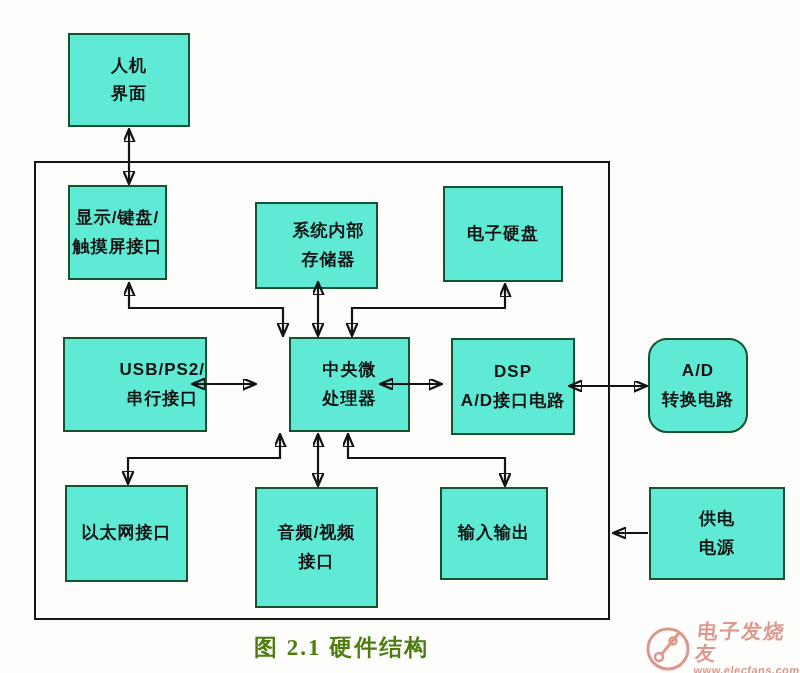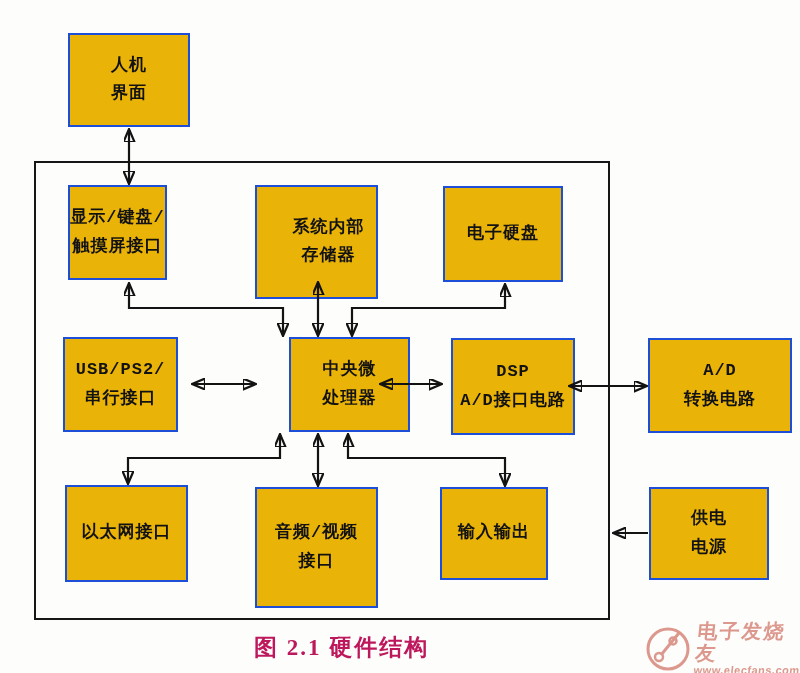--- a/index.html
+++ b/index.html
@@ -5,27 +5,26 @@
   html,body{margin:0;padding:0;background:#ffffff;}
   #page{
     position:relative;
     width:800px;height:673px;
     background:#fdfdfc;
     font-family:"Liberation Sans","DejaVu Sans",sans-serif;
     overflow:hidden;
   }
   .node{
     position:absolute;
-    border:2px solid #1d4ed8;
-    background:#eab308;
+    border:2px solid #14532d;
+    background:#5eead4;
     display:flex;align-items:center;justify-content:center;
     text-align:center;
     box-sizing:border-box;
     z-index:2;
-    font-family:Liberation Mono, monospace;
   }
   .node-label{
     white-space:pre-line;
     font-weight:700;
     font-size:17px;
     line-height:1.65;
     color:#121212;
     letter-spacing:1px;
   }
   #outer-frame{
@@ -41,21 +40,21 @@
   }
   #arrow-layer path{
     stroke:#131313;stroke-width:2.2;fill:none;
   }
   #caption{
     position:absolute;
     left:254px;top:632px;width:300px;
     font-family:"Liberation Serif","DejaVu Serif",serif;
     font-weight:700;
     font-size:23px;
-    color:#be185d;
+    color:#4d7c0f;
     letter-spacing:2px;
   }
   #watermark{
     position:absolute;
     left:644px;top:620px;
     display:flex;align-items:center;gap:4px;
     color:#d98e82;
     opacity:0.9;
     z-index:4;
   }
@@ -78,63 +77,63 @@
   <div class="node" style="left:68px;top:33px;width:122px;height:94px;">
     <span class="node-label">人机
 界面</span>
   </div>
 
   <div class="node" style="left:68px;top:185px;width:99px;height:95px;">
     <span class="node-label">显示/键盘/
 触摸屏接口</span>
   </div>
 
-  <div class="node" style="left:255px;top:185px;width:123px;height:114px;padding-left:24px;">
+  <div class="node" style="left:255px;top:202px;width:123px;height:87px;padding-left:24px;">
     <span class="node-label">系统内部
 存储器</span>
   </div>
 
   <div class="node" style="left:443px;top:186px;width:120px;height:96px;">
     <span class="node-label">电子硬盘</span>
   </div>
 
-  <div class="node" style="left:63px;top:337px;width:115px;height:95px;">
+  <div class="node" style="left:63px;top:337px;width:144px;height:95px;justify-content:flex-end;">
     <span class="node-label">USB/PS2/
 串行接口</span>
   </div>
 
   <div class="node" style="left:257px;top:337px;width:121px;height:95px;margin-left:32px;">
     <span class="node-label">中央微
 处理器</span>
   </div>
 
   <div class="node" style="left:451px;top:338px;width:124px;height:97px;">
     <span class="node-label">DSP
 A/D接口电路</span>
   </div>
 
-  <div class="node" style="left:648px;top:338px;width:144px;height:95px;">
+  <div class="node" style="left:648px;top:338px;width:100px;height:95px;border-radius:19px;">
     <span class="node-label">A/D
 转换电路</span>
   </div>
 
   <div class="node" style="left:65px;top:485px;width:123px;height:97px;text-align:right;">
     <span class="node-label">以太网接口</span>
   </div>
 
   <div class="node" style="left:255px;top:487px;width:123px;height:121px;">
     <span class="node-label">音频/视频
 接口</span>
   </div>
 
   <div class="node" style="left:440px;top:487px;width:108px;height:93px;">
     <span class="node-label">输入输出</span>
   </div>
 
-  <div class="node" style="left:649px;top:487px;width:120px;height:93px;">
+  <div class="node" style="left:649px;top:487px;width:136px;height:93px;">
     <span class="node-label">供电
 电源</span>
   </div>
 
   <svg id="arrow-layer" viewBox="0 0 800 673" xmlns="http://www.w3.org/2000/svg">
     <defs>
       <marker id="ah-end" markerUnits="userSpaceOnUse" markerWidth="14" markerHeight="12" refX="12" refY="5.5" orient="auto">
         <path d="M0,0 L13,5.5 L0,11 Z" fill="#131313" stroke="none"></path>
       </marker>
       <marker id="ah-start" markerUnits="userSpaceOnUse" markerWidth="14" markerHeight="12" refX="12" refY="5.5" orient="auto-start-reverse">

